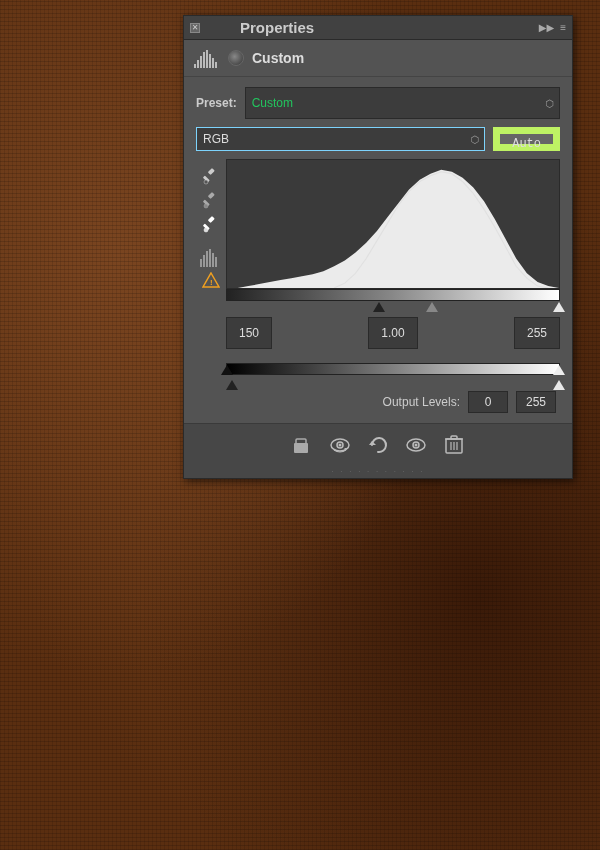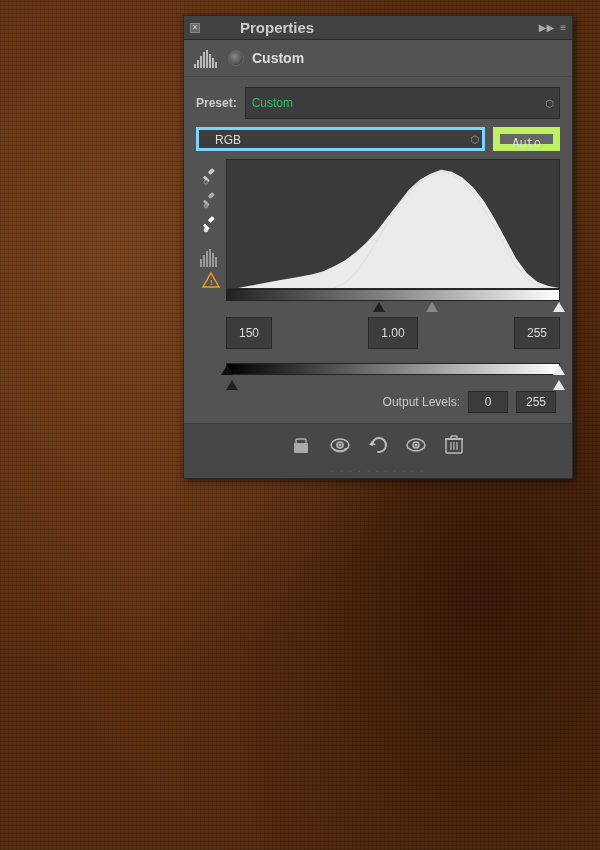--- a/index.html
+++ b/index.html
@@ -196,23 +196,23 @@
     }
 
     .channel-select-wrapper {
       flex: 1;
       position: relative;
     }
 
     .channel-select-wrapper select {
       width: 100%;
       background: #3c3c3c;
-      border: 3px solid #7dd3fc;
+      border: 1px solid #7dd3fc;
       color: #ddd;
-      padding: 3px 16px;
+      padding: 3px 6px;
       font-size: 12px;
       height: 24px;
       appearance: none;
       cursor: pointer;
     }
 
     .channel-arrow {
       position: absolute;
       right: 6px;
       top: 50%;

